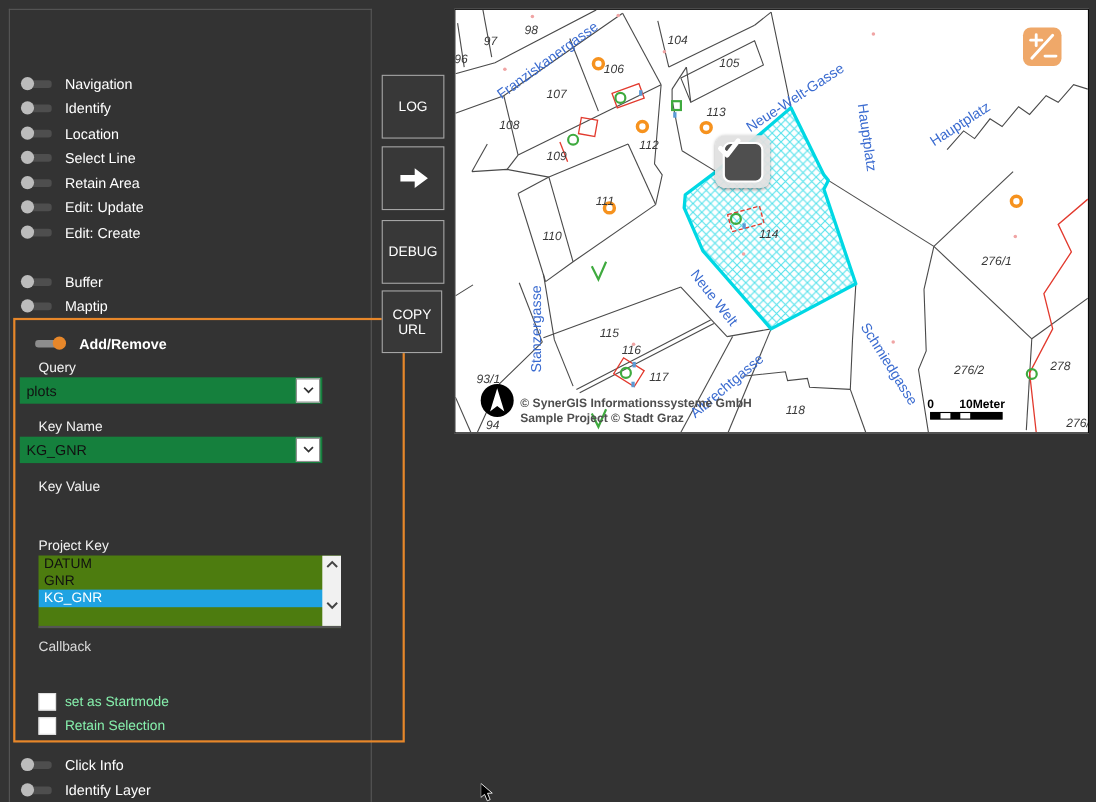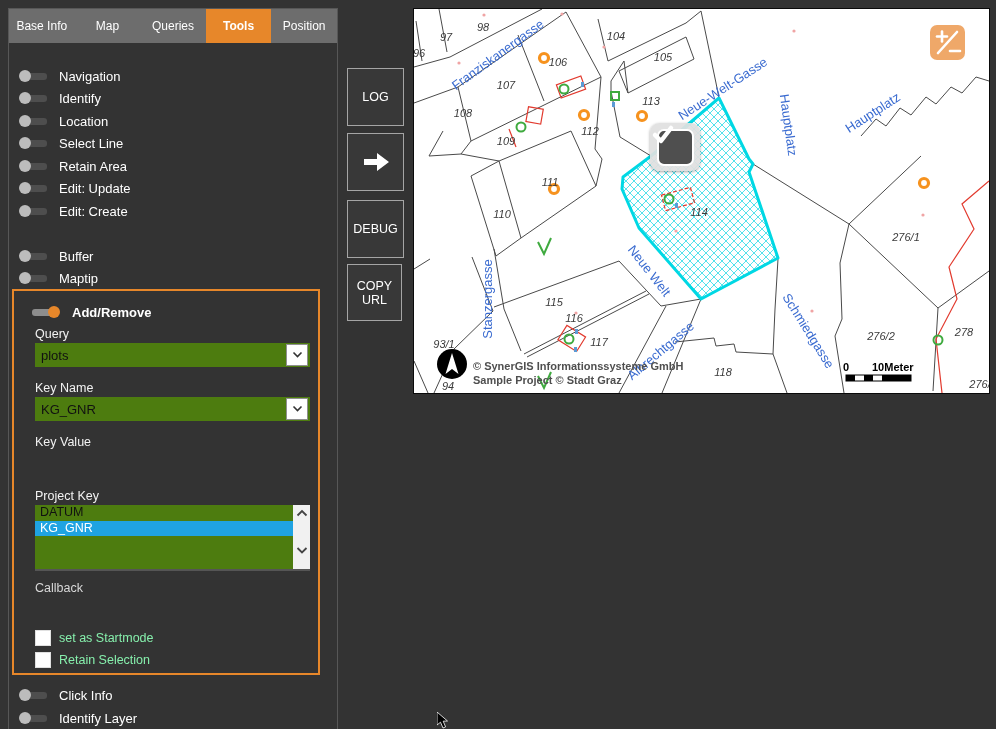--- a/index.html
+++ b/index.html
@@ -9,23 +9,23 @@
   #panel{position:absolute;left:8px;top:8px;width:330px;height:721px;border:1px solid #575757;border-bottom:none;box-sizing:border-box;background:#333;}
   #tabbar{position:absolute;left:0;top:0;width:100%;height:34px;background:#6d6d6d;display:flex;}
   .tab{flex:1 1 0;display:flex;align-items:center;justify-content:center;color:#fff;font-size:12px;cursor:default;}
   .tab.active{background:#e7872a;font-weight:bold;}
   .togrow{position:absolute;left:10px;display:flex;align-items:center;height:22px;color:#fff;font-size:13px;}
   .toggle{width:29px;height:12px;position:relative;flex:0 0 29px;margin-right:11px;}
   .toggle .bar{position:absolute;left:7px;top:3px;width:21px;height:7px;background:#4e4e4e;border-radius:3px;}
   .toggle .knob{position:absolute;left:0;top:0;width:12px;height:12px;border-radius:50%;background:#bcbcbc;}
   .toggle.on .bar{background:#8d8d8d;left:0;}
   .toggle.on .knob{left:16px;background:#e7872a;}
-  #groupbox{position:absolute;left:3px;top:280px;width:304px;height:382px;border:2px solid #e7872a;}
+  #groupbox{position:absolute;left:3px;top:280px;width:304px;height:382px;border:2px solid #e7872a;padding-left:48px;}
   .gb-label{position:absolute;left:21px;color:#f2f2f2;font-size:12.5px;}
-  .field{position:absolute;left:21px;width:275px;height:24px;background:#4d7c0f;color:#111;font-size:13px;
+  .field{position:absolute;left:4px;width:275px;height:24px;background:#15803d;color:#111;font-size:13px;
      display:flex;align-items:center;box-sizing:border-box;padding-left:6px;}
   .field .chev{margin-left:auto;width:20px;height:20px;border:1px solid #8f8f8f;margin-right:2px;
      display:flex;align-items:center;justify-content:center;background:#fff;}
   .listbox{position:absolute;left:21px;width:275px;height:66px;background:#4d7c0f;color:#111;font-size:12.5px;
      box-sizing:border-box;border-bottom:2px solid #555;overflow:hidden;}
   .lb-item{height:15.5px;line-height:15.5px;padding-left:5px;}
   .lb-item.sel{background:#1fa3e2;color:#fff;}
   .lb-scroll{position:absolute;right:0;top:0;width:17px;height:64px;background:#f1f1f1;display:flex;flex-direction:column;justify-content:space-between;align-items:center;}
   .dis-field{position:absolute;left:21px;width:275px;height:25px;background:#ababab;border:none;color:#d8d8d8;
      font-size:13px;box-sizing:border-box;padding-left:6px;font-family:"Liberation Sans",sans-serif;}
@@ -42,27 +42,20 @@
   #checkbtn{position:absolute;left:236px;top:114px;width:50px;height:48px;background:rgba(224,224,224,.93);
      border-radius:9px;display:flex;align-items:center;justify-content:center;cursor:pointer;box-shadow:0 1px 3px rgba(0,0,0,.35);}
   #checkbtn .inner{width:33px;height:33px;background:#4f4f4f;border:2px solid #fff;border-radius:7px;
      display:flex;align-items:center;justify-content:center;}
   .maptext{font-family:"Liberation Sans",sans-serif;}
 </style>
 </head>
 <body>
 
 <div id="panel">
-  <div id="tabbar">
-    <div class="tab">Base Info</div>
-    <div class="tab">Map</div>
-    <div class="tab">Queries</div>
-    <div class="tab active">Tools</div>
-    <div class="tab">Position</div>
-  </div>
 
   <div class="togrow" style="top:56px">
       <span class="toggle">
         <span class="bar"></span>
         <span class="knob"></span>
       </span>
       <span>Navigation</span>
     </div>
   <div class="togrow" style="top:78px">
       <span class="toggle">
@@ -148,20 +141,21 @@
             <polyline points="1.5,1.5 5.5,5.5 9.5,1.5" fill="none" stroke="#333" stroke-width="1.6"></polyline>
           </svg>
         </span>
     </div>
 
     <div class="gb-label" style="top:144px">Key Value</div>
 
     <div class="gb-label" style="top:198px">Project Key</div>
     <div class="listbox" style="top:214px">
       <div class="lb-item">DATUM</div>
+      <div class="lb-item">GNR</div>
       <div class="lb-item sel">KG_GNR</div>
       <div class="lb-scroll">
         <svg width="12" height="9" style="margin-top:4px">
             <polyline points="1.5,6.5 6,2 10.5,6.5" fill="none" stroke="#444" stroke-width="1.8"></polyline>
           </svg>
         <svg width="12" height="9" style="margin-bottom:14px">
             <polyline points="1.5,2 6,6.5 10.5,2" fill="none" stroke="#444" stroke-width="1.8"></polyline>
           </svg>
       </div>
     </div>

